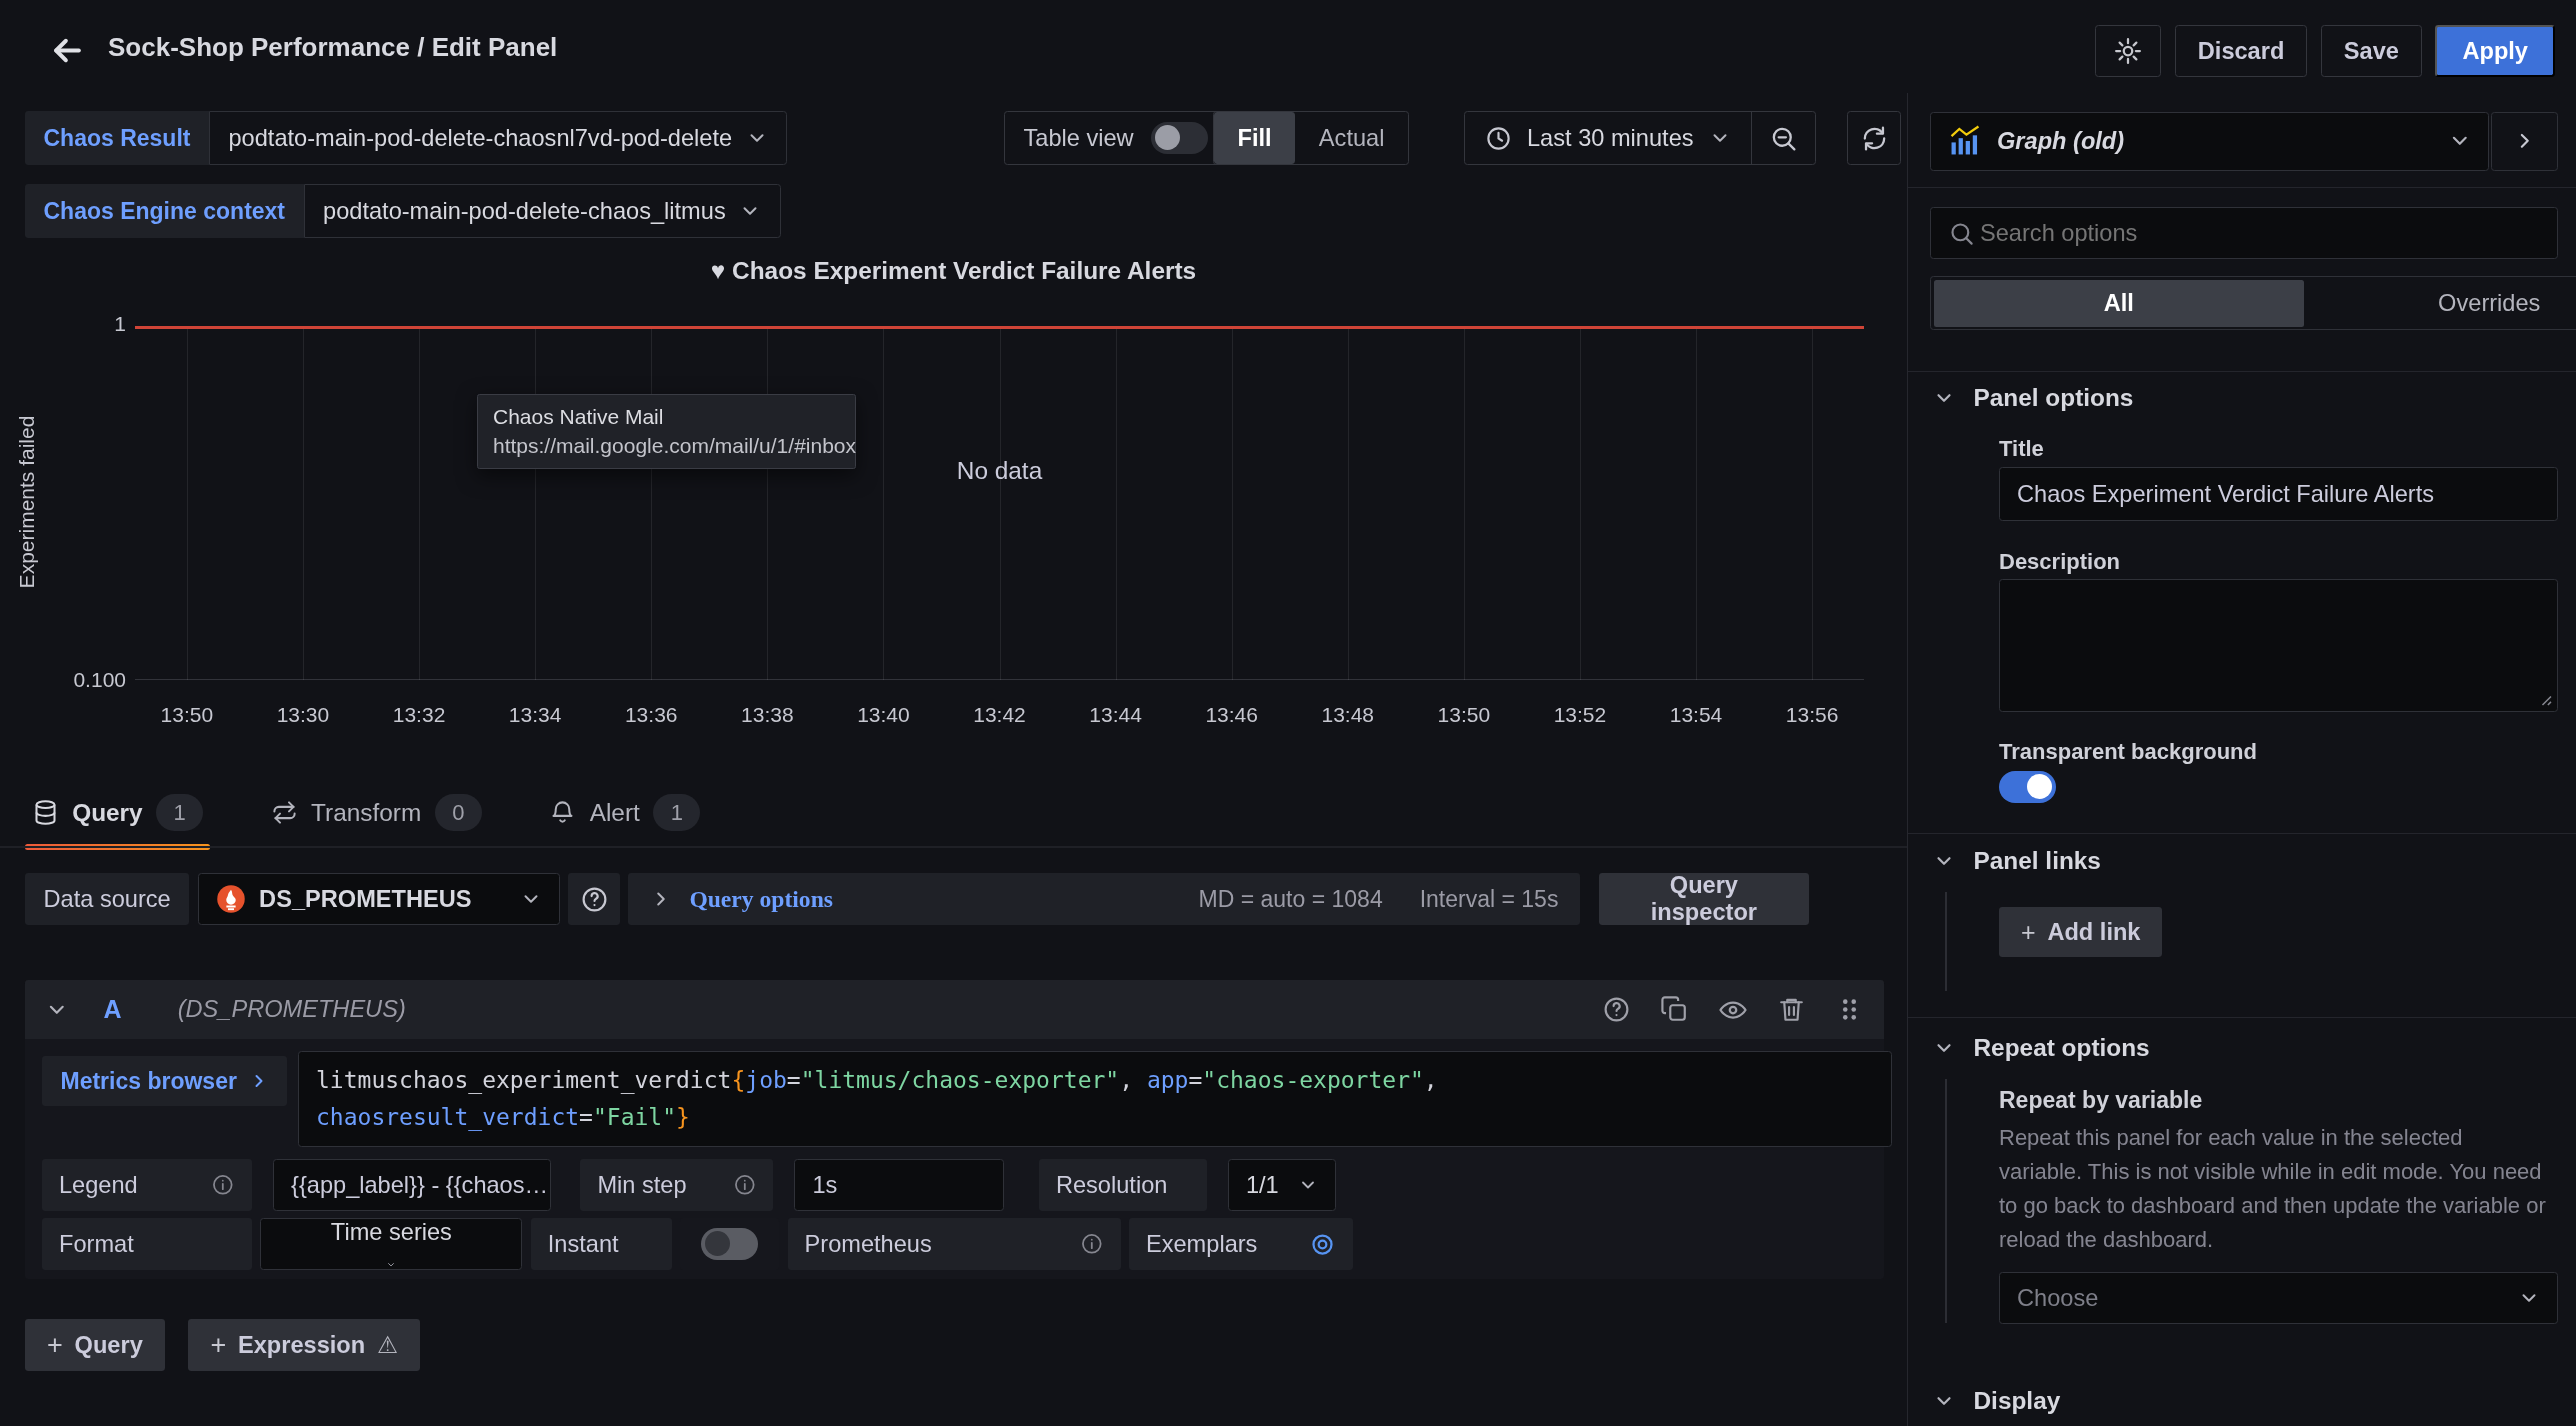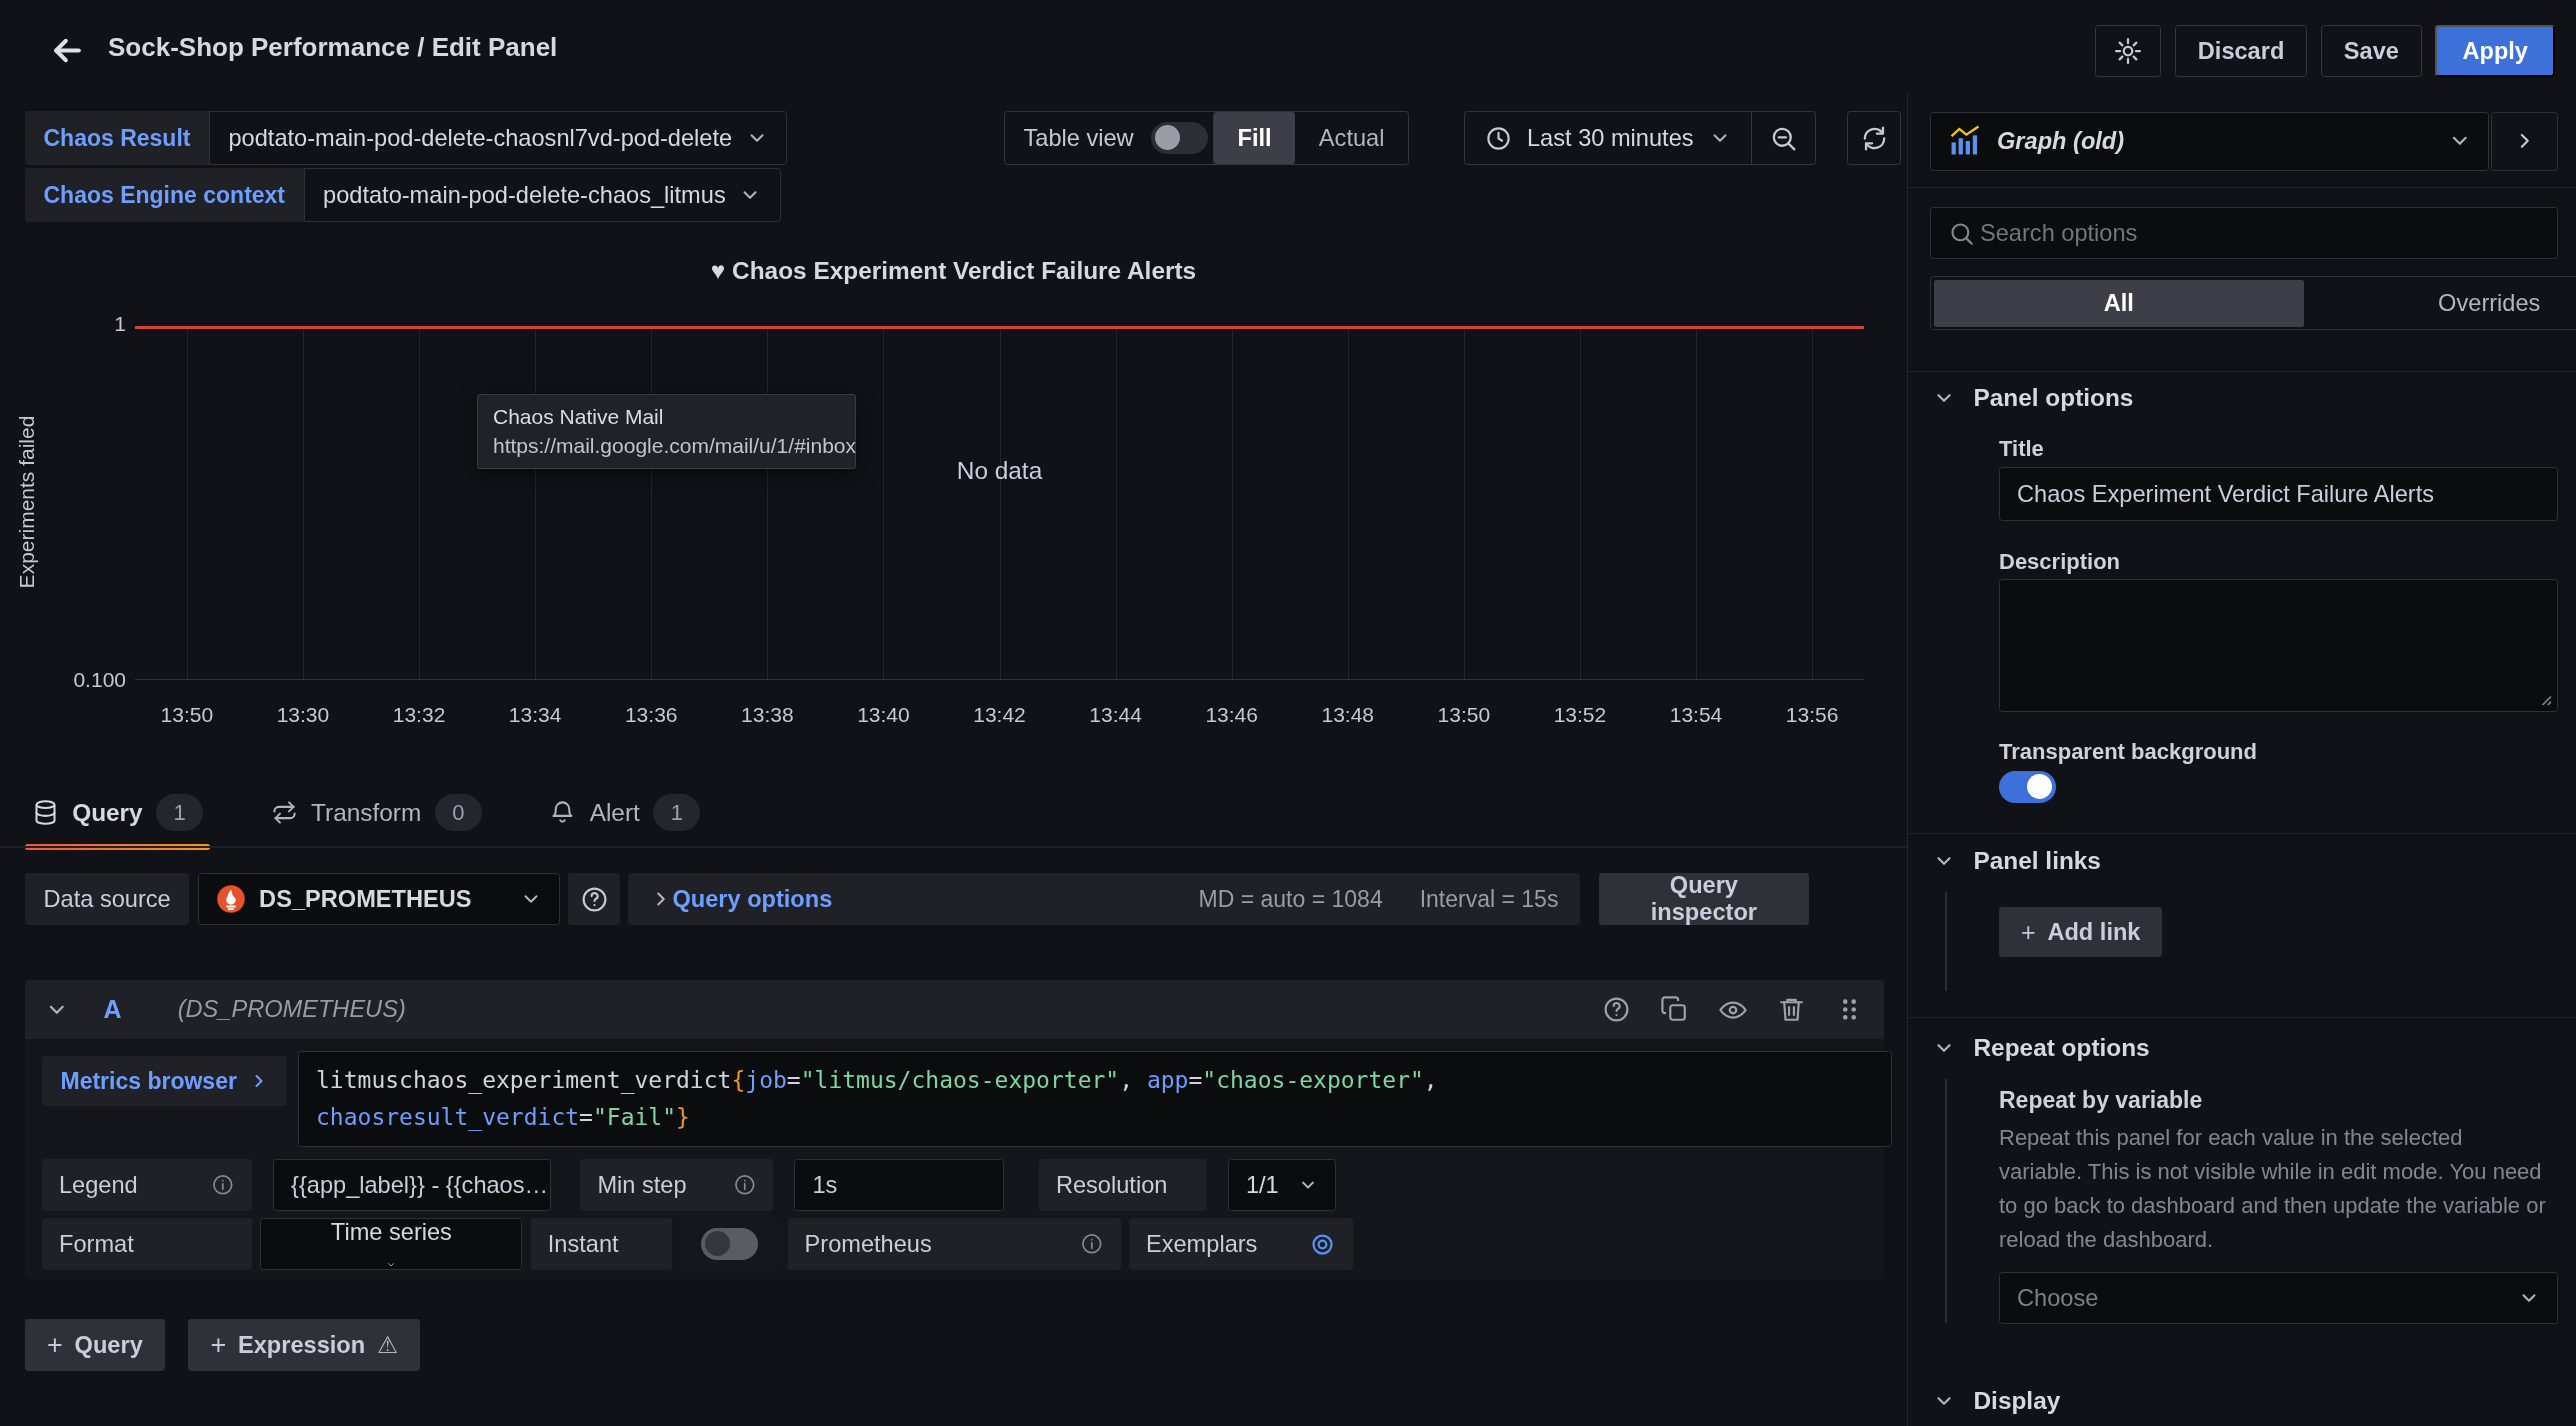--- a/index.html
+++ b/index.html
@@ -135,21 +135,21 @@
 
   <div class="abs row" style="left:25px; top:111px;">
     <div class="var-label">Chaos Result</div>
     <div class="var-value">
       <span>podtato-main-pod-delete-chaosnl7vd-pod-delete</span>
       <svg width="22" height="22" viewBox="0 0 24 24" fill="none" stroke="#b3b4bd" stroke-width="2.2" stroke-linecap="round" stroke-linejoin="round">
           <path d="M6 9l6 6 6-6"></path>
         </svg>
     </div>
   </div>
-  <div class="abs row" style="left:25px; top:168px;border-radius:22px;">
+  <div class="abs row" style="left:25px; top:184px;border-radius:22px;">
     <div class="var-label">Chaos Engine context</div>
     <div class="var-value">
       <span>podtato-main-pod-delete-chaos_litmus</span>
       <svg width="22" height="22" viewBox="0 0 24 24" fill="none" stroke="#b3b4bd" stroke-width="2.2" stroke-linecap="round" stroke-linejoin="round">
           <path d="M6 9l6 6 6-6"></path>
         </svg>
     </div>
   </div>
 
   <div class="abs row" style="left:1004px; top:111px; height:54px; border:0.8px solid #34363d; border-radius:3.4px; padding:0 18.5px; gap:17px;">
@@ -296,21 +296,21 @@
         </svg>
     </div>
     <div class="label-box ico" style="margin-left:8.4px; width:52px; padding:0; cursor:pointer;">
       <svg width="29" height="29" viewBox="0 0 24 24" fill="none" stroke="#c7c8d1" stroke-width="1.8" stroke-linecap="round">
           <circle cx="12" cy="12" r="9"></circle>
           <path d="M9.6 9.2a2.5 2.5 0 1 1 3.7 2.2c-.8.45-1.3 1-1.3 1.8"></path>
           <circle cx="12" cy="16.6" r="0.9" fill="#c7c8d1" stroke="none"></circle>
         </svg>
     </div>
     <div class="qo-bar" style="margin-left:8.4px; width:952px; justify-content:space-between;">
-      <span class="row" style="">
+      <span class="row" style="gap:17px;font-family:Liberation Serif, serif;">
         <svg width="22" height="22" viewBox="0 0 24 24" fill="none" stroke="#b3b4bd" stroke-width="2.2" stroke-linecap="round" stroke-linejoin="round">
             <path d="M9 6l6 6-6 6"></path>
           </svg>
         <span class="blue" style="font-size:23.6px; font-weight:600;">Query options</span>
       </span>
       <span class="row muted" style="gap:37px; font-size:23px;">
         <span>MD = auto = 1084</span>
         <span>Interval = 15s</span>
       </span>
     </div>

